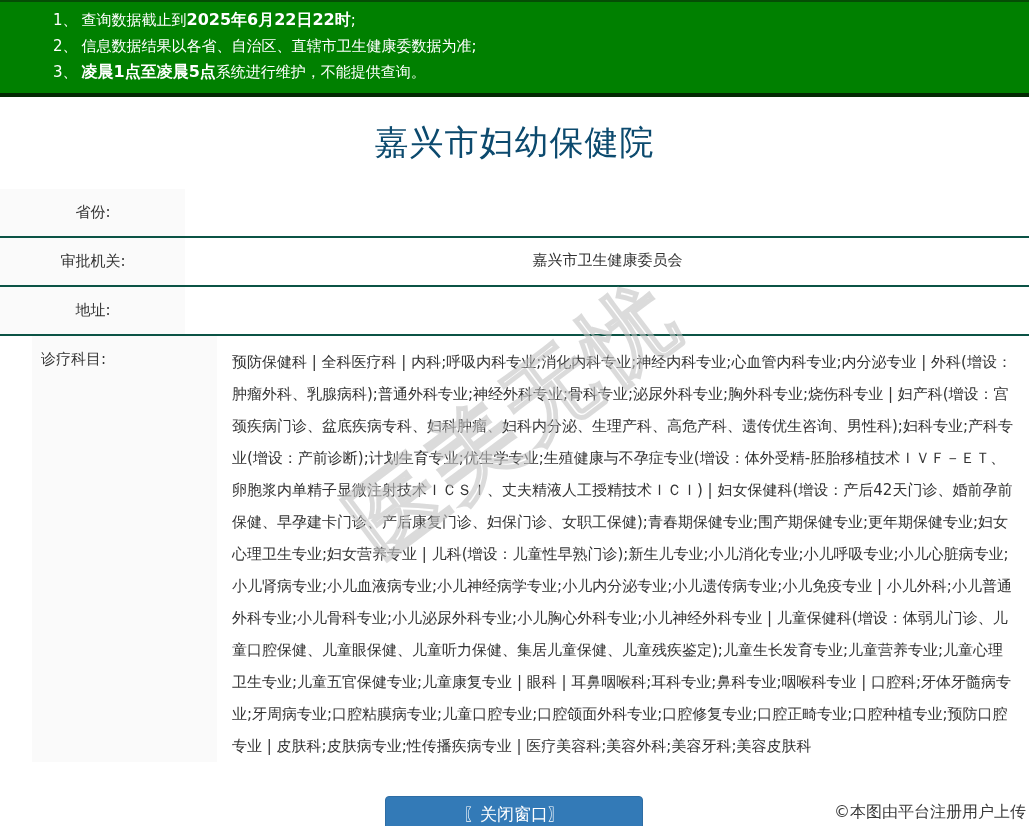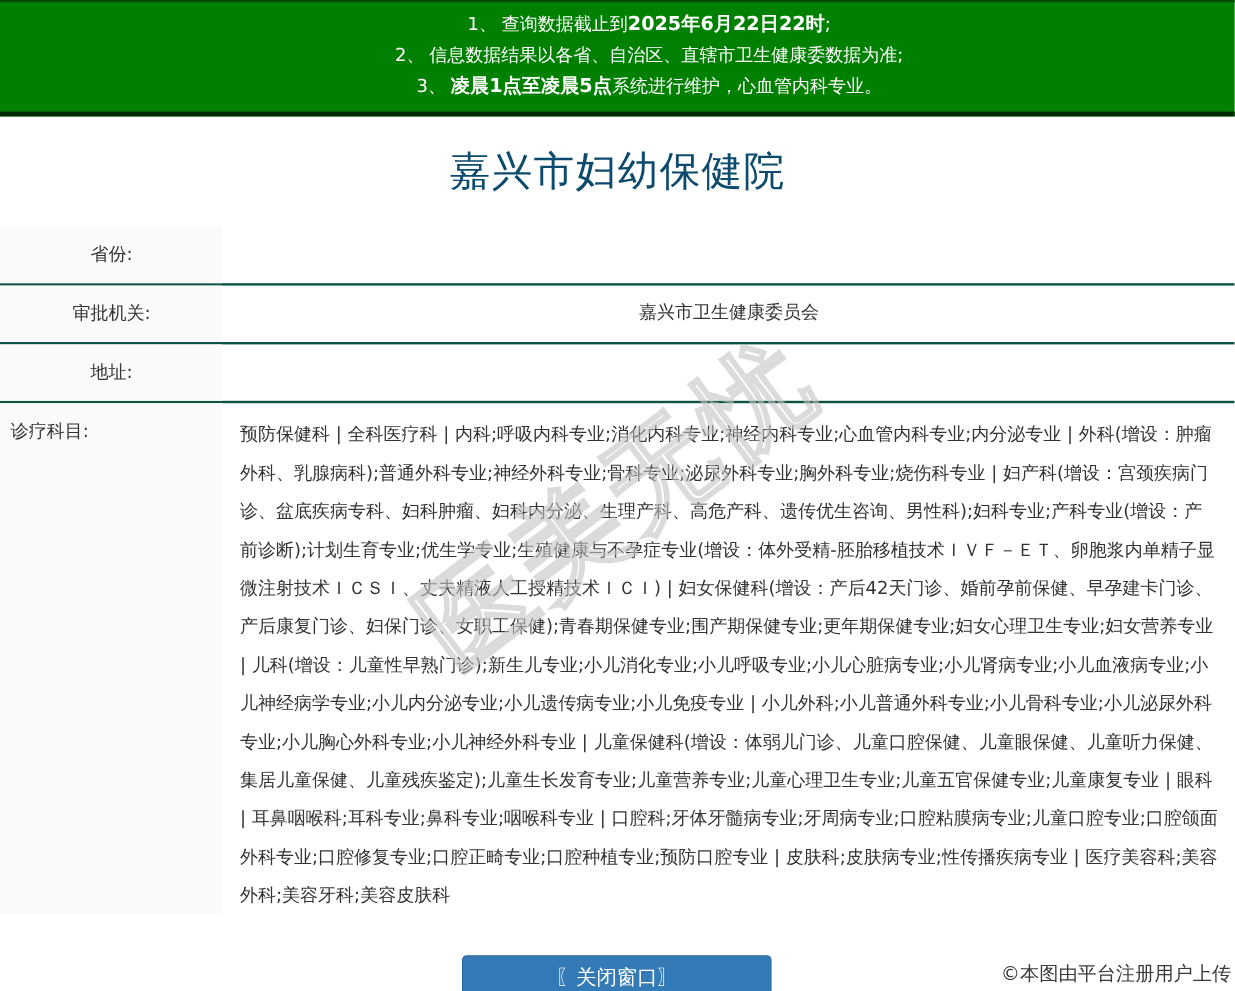--- a/index.html
+++ b/index.html
@@ -7,37 +7,36 @@
     width:1029px; height:826px; position:relative; overflow:hidden;
     background:#ffffff; font-family:"DejaVu Sans","Liberation Sans",sans-serif;
     color:#333;
   }
 
   
   .notice-bar {
     background:#008000; color:#ffffff;
     border-top:2px solid #054d05; border-bottom:4px solid #032903;
     padding:5px 0 8px 8px;
-    text-align:center;
   }
   .notice-line { padding-left:45px; font-size:15px; line-height:26px; white-space:nowrap; }
   .notice-num { display:inline-block; margin-right:4px; }
   .notice-line b { font-size:16px; }
 
   
   .page-title {
     height:92px; display:flex; align-items:center; justify-content:center;
     font-size:34px; color:#0c4a6e; letter-spacing:1px;
   }
 
   
   .table-wrap { height:584px; overflow:hidden; position:relative; }
   .drow { display:flex; border-bottom:2px solid #0b5345; box-sizing:border-box; }
   .drow.fixed { height:49px;text-align:center; }
-  .drow.tall { border-bottom:none; min-height:392px; }
+  .drow.tall { border-bottom:none; min-height:392px;padding-left:32px; }
   .cell-label {
     flex:0 0 185px; width:185px; background:#fafafa;
     padding:14px 8px 0 9px; box-sizing:border-box; font-size:15px; color:#333;
   }
   .cell-value {
     flex:1; padding:13px 14px 0 15px; box-sizing:border-box;
     font-size:15px; color:#333;
   }
   .drow.tall .cell-value { line-height:32px; padding-top:10px; }
 
@@ -71,21 +70,21 @@
 <body>
 
 <div class="notice-bar">
   <div class="notice-line">
     <span class="notice-num">1、</span><span>查询数据截止到</span><b>2025年6月22日22时</b><span>;</span>
   </div>
   <div class="notice-line">
     <span class="notice-num">2、</span><span>信息数据结果以各省、自治区、直辖市卫生健康委数据为准;</span><b></b><span></span>
   </div>
   <div class="notice-line">
-    <span class="notice-num">3、</span><span></span><b>凌晨1点至凌晨5点</b><span>系统进行维护，心血管内科专业。</span>
+    <span class="notice-num">3、</span><span></span><b>凌晨1点至凌晨5点</b><span>系统进行维护，不能提供查询。</span>
   </div>
 </div>
 
 <div class="page-title">嘉兴市妇幼保健院</div>
 
 <div class="table-wrap">
   <div class="drow fixed">
     <div class="cell-label">省份:</div>
   </div>
   <div class="drow fixed">

